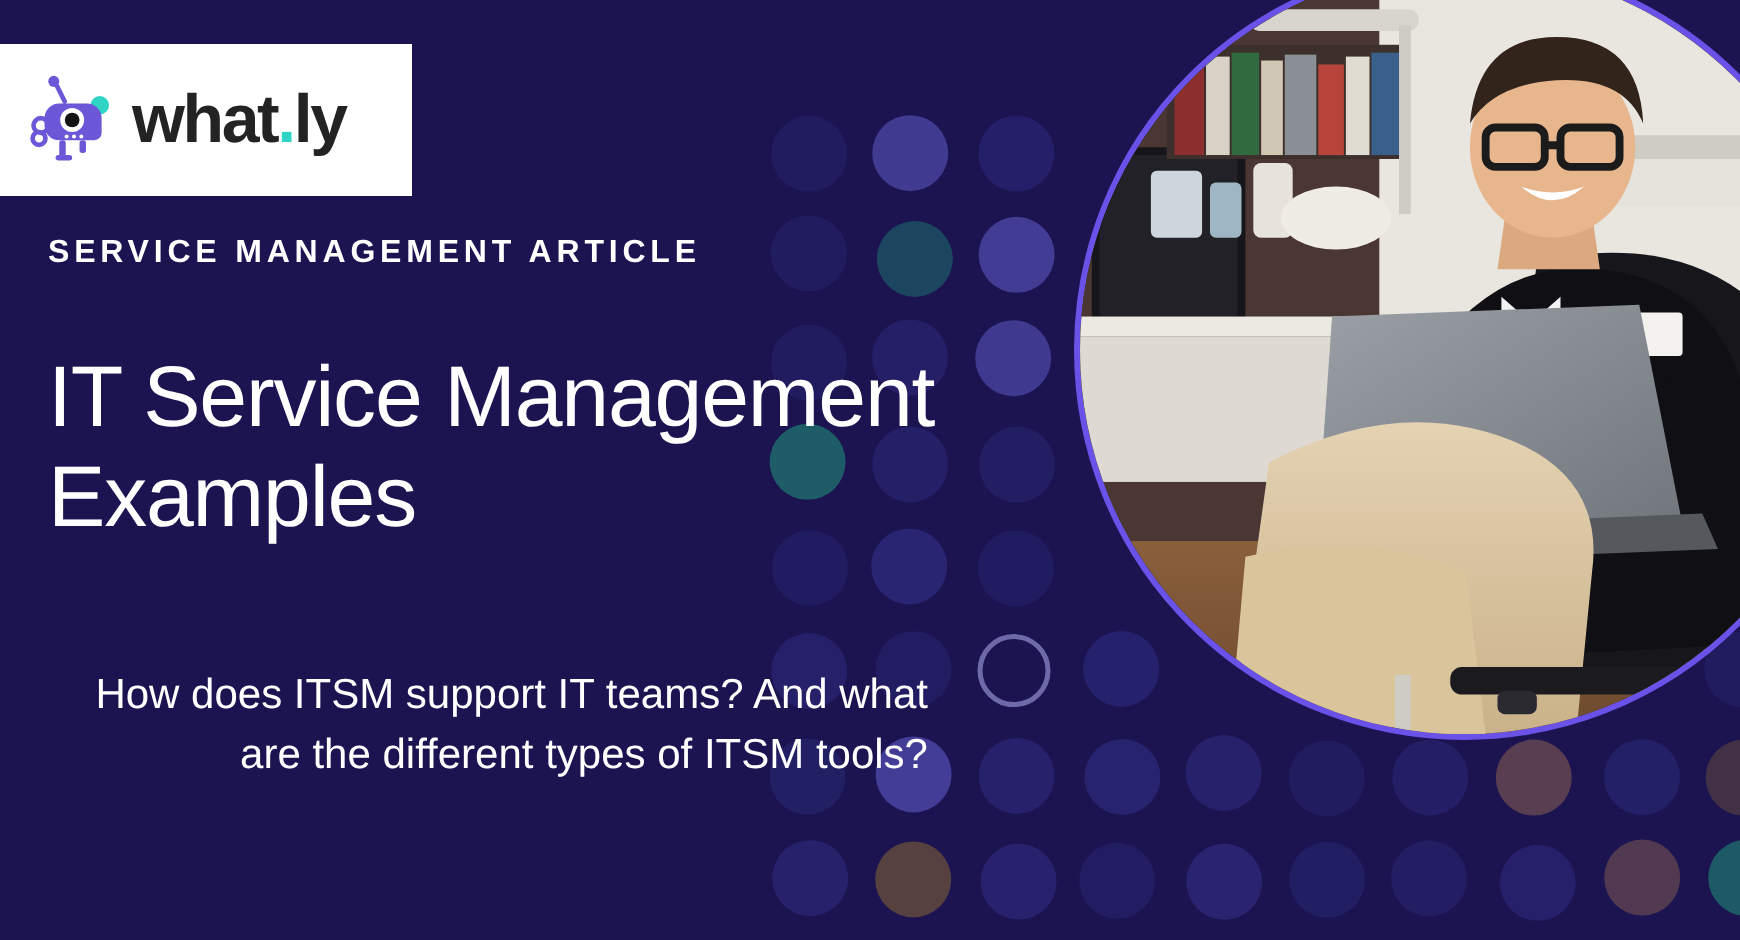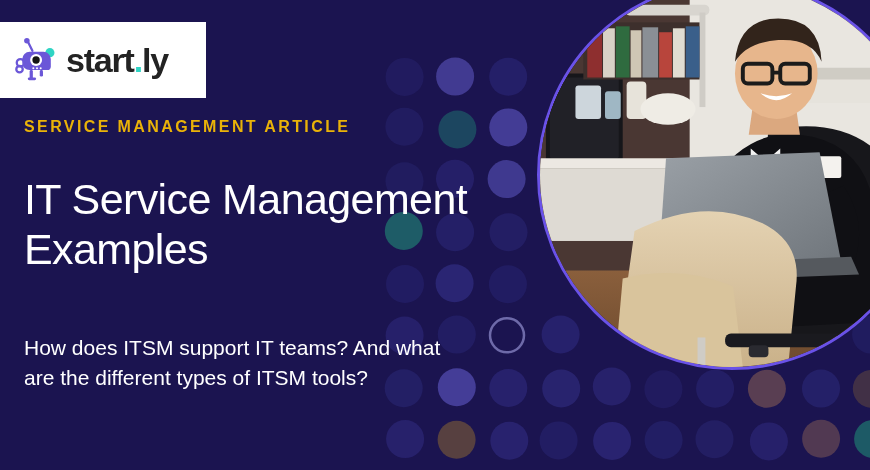--- a/index.html
+++ b/index.html
@@ -77,21 +77,21 @@
 
   
   #text-block {
     position: absolute;
     left: 24px;
     top: 118px;
     z-index: 4;
     width: 500px;
   }
   #eyebrow {
-    color: #eab308;
+    color: #ffffff;
     font-size: 16px;
     font-weight: bold;
     letter-spacing: 2.4px;
     text-transform: uppercase;
     font-stretch: condensed;
     margin: 0;
     white-space: nowrap;
   }
   #headline {
     color: #ffffff;
@@ -102,20 +102,21 @@
     margin: 38px 0 0 0;
     max-width: 470px;
   }
   #subtitle {
     color: #ffffff;
     font-size: 21px;
     font-weight: normal;
     line-height: 1.45;
     margin: 58px 0 16px 0;
     max-width: 440px;
+    text-align: right;
   }
 </style>
 </head>
 <body>
 
 <div id="banner">
 
   <svg id="dot-field" viewBox="0 0 870 470" preserveAspectRatio="none" aria-hidden="true">
       <circle cx="404.6" cy="76.9" r="19.0" fill="#252169" opacity="0.62"></circle>
       <circle cx="455.1" cy="76.6" r="19.0" fill="#4a43a0" opacity="0.82"></circle>
@@ -278,21 +279,21 @@
       <circle cx="50" cy="68" r="2.2" fill="#ffffff"></circle>
       <circle cx="58" cy="68" r="2.2" fill="#ffffff"></circle>
 
       <circle cx="14" cy="56" r="8" fill="none" stroke="#6b57d8" stroke-width="5"></circle>
       <circle cx="12" cy="70" r="7" fill="none" stroke="#6b57d8" stroke-width="5"></circle>
 
       <rect x="34" y="72" width="7" height="20" rx="3" fill="#6b57d8"></rect>
       <rect x="30" y="88" width="18" height="6" rx="3" fill="#6b57d8"></rect>
       <rect x="56" y="72" width="7" height="14" rx="3" fill="#6b57d8"></rect>
     </svg>
-    <div id="logo-wordmark"><span>start</span><span class="tld-dot">.</span><span>ly</span></div>
+    <div id="logo-wordmark"><span>what</span><span class="tld-dot">.</span><span>ly</span></div>
   </div>
 
   <div id="text-block">
     <p id="eyebrow">SERVICE MANAGEMENT ARTICLE</p>
     <h1 id="headline">IT Service Management Examples</h1>
     <p id="subtitle">How does ITSM support IT teams? And what are the different types of ITSM tools?</p>
   </div>
 
 </div>
 

